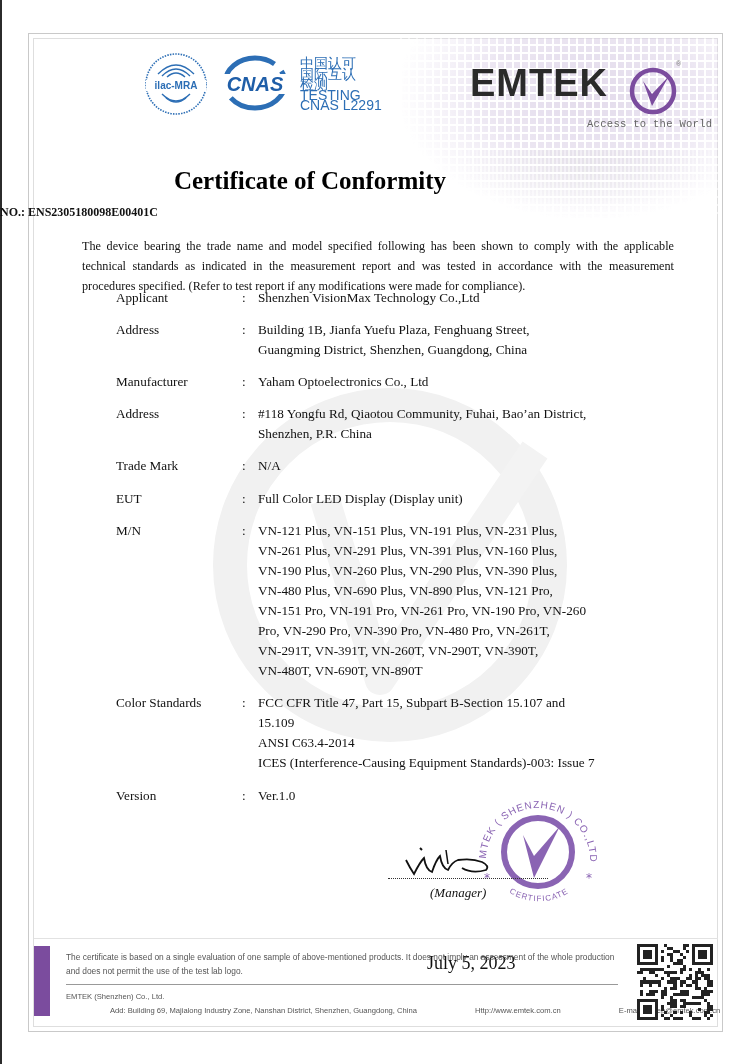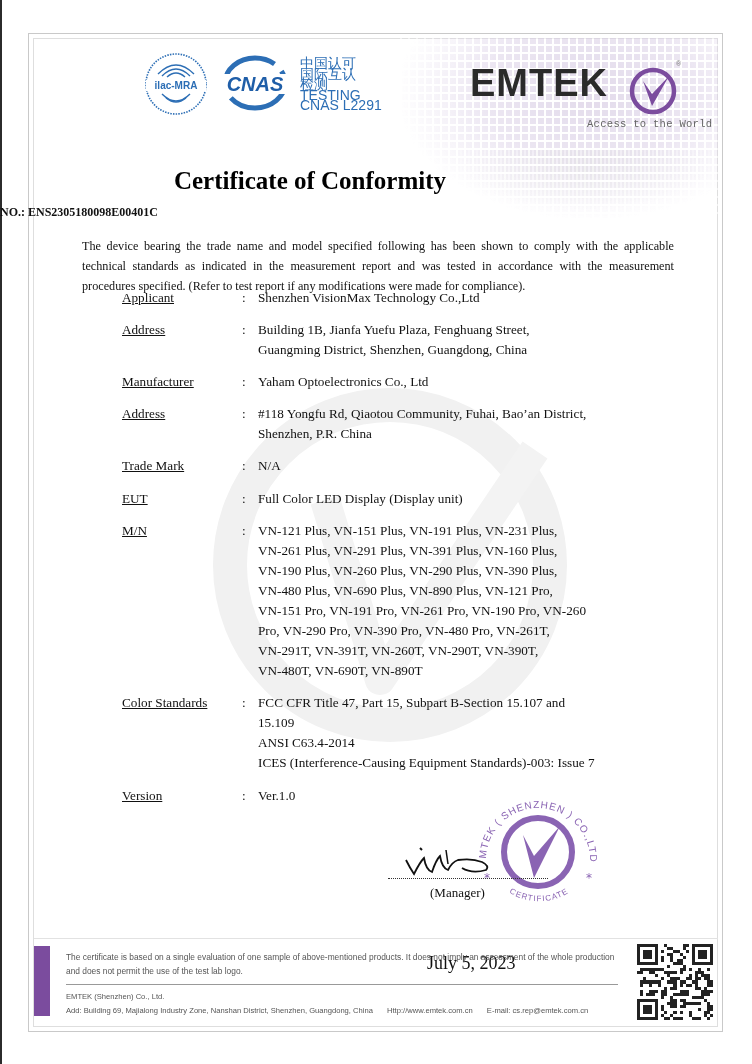--- a/index.html
+++ b/index.html
@@ -26,36 +26,36 @@
   .emtek-word { position:absolute; left:470px; top:62px; font-family:"Liberation Sans", sans-serif; font-weight:bold; font-size:38px; letter-spacing:1px; color:#2a2a2a; }
   .emtek-circle { position:absolute; left:628px; top:66px; width:50px; height:50px; }
   .emtek-reg { position:absolute; left:676px; top:60px; font-size:7px; color:#777; font-family:"Liberation Sans", sans-serif; }
   .emtek-tag { position:absolute; left:545px; top:118px; font-family:"Liberation Mono", monospace; font-size:10.5px; color:#666; letter-spacing:0.3px;margin-left:42px; }
 
   .title { position:absolute; left:0; width:620px; top:167px; text-align:center; font-weight:bold; font-size:25px; color:#000; }
   .cert-no { position:absolute; left:0; width:752px; top:205px; text-align:left; font-weight:bold; font-size:12px; }
   .intro { position:absolute; left:82px; top:236px; width:592px; font-size:12.2px; line-height:20px; text-align:justify; text-align-last:left; }
 
   .field { position:absolute; left:116px; font-size:13.2px; line-height:20px; }
-  .field .lbl { position:absolute; left:6px; top:0; width:120px;text-decoration:underline; }
+  .field .lbl { position:absolute; left:0; top:0; width:120px; }
   .field .colon { position:absolute; left:126px; top:0; }
   .field .val { position:absolute; left:142px; top:0; width:420px; white-space:pre-line; }
 
   .sign-line { position:absolute; left:388px; top:878px; width:160px; border-top:1px dotted #333; }
   .signature { position:absolute; left:402px; top:838px; width:110px; height:40px; }
   .stamp { position:absolute; left:468px; top:790px; width:140px; height:120px; }
-  .manager { position:absolute; left:430px; top:885px; font-size:13px; }
+  .manager { position:absolute; left:430px; top:885px; font-size:13px;font-style:italic; }
   .sign-date { position:absolute; left:427px; top:953px; font-size:18px; }
 
   .footer-bar { position:absolute; left:34px; top:946px; width:16px; height:70px; background:#7b4c9e; }
   .footer-note { position:absolute; left:66px; top:950px; width:560px; font-family:Liberation Sans, sans-serif; font-size:8.4px; line-height:14px; color:#555; }
   .footer-rule { position:absolute; left:66px; top:984px; width:552px; border-top:1px solid #999; }
   .footer-company { position:absolute; left:66px; top:992px; font-family:"Liberation Sans", sans-serif; font-size:7.6px; color:#555; }
   .footer-addr { position:absolute; left:66px; top:1006px; font-family:"Liberation Sans", sans-serif; font-size:7.6px; color:#555; white-space:nowrap; }
-  .footer-addr span { margin-right:12px; }
+  .footer-addr span { margin-right:12px;margin-left:44px; }
   .footer-top-rule { position:absolute; left:34px; top:938px; width:684px; border-top:1px solid #e2e2e2; }
   .qr { position:absolute; left:637px; top:944px; width:76px; height:76px; }
 </style>
 </head>
 <body>
 
 <div class="left-edge"></div>
 <div class="frame-outer"></div>
 <div class="frame-inner"></div>
 

